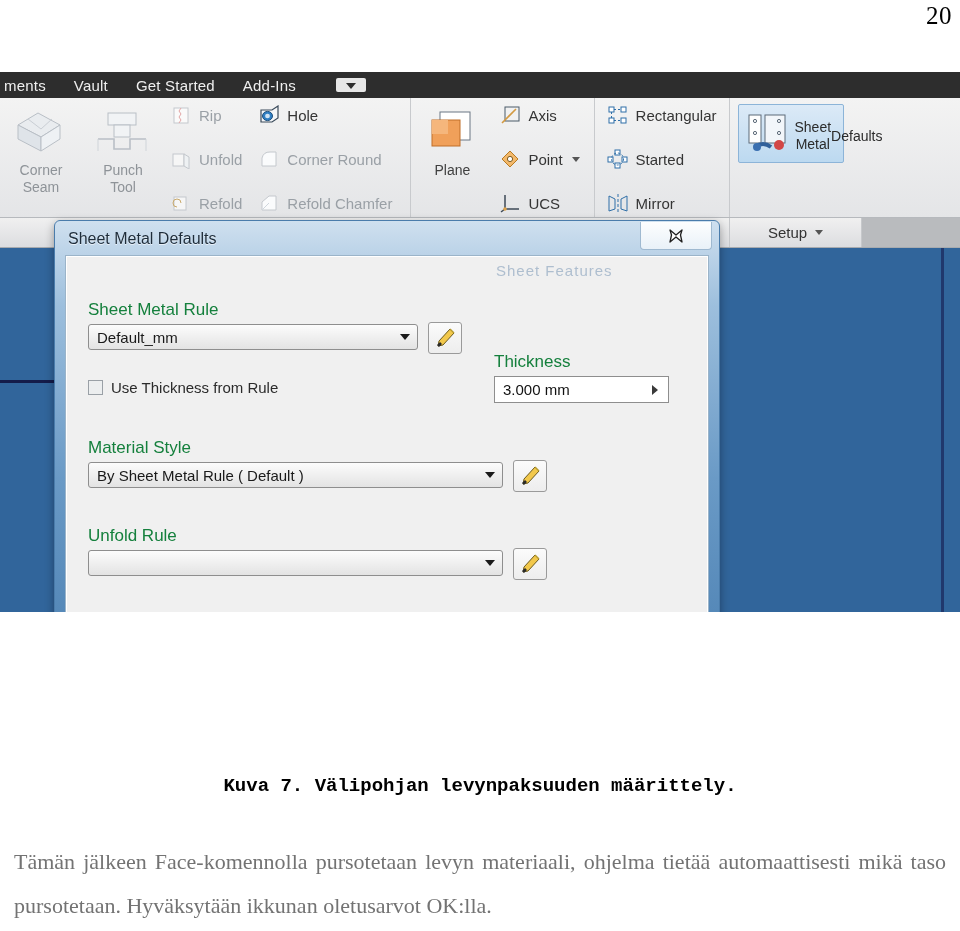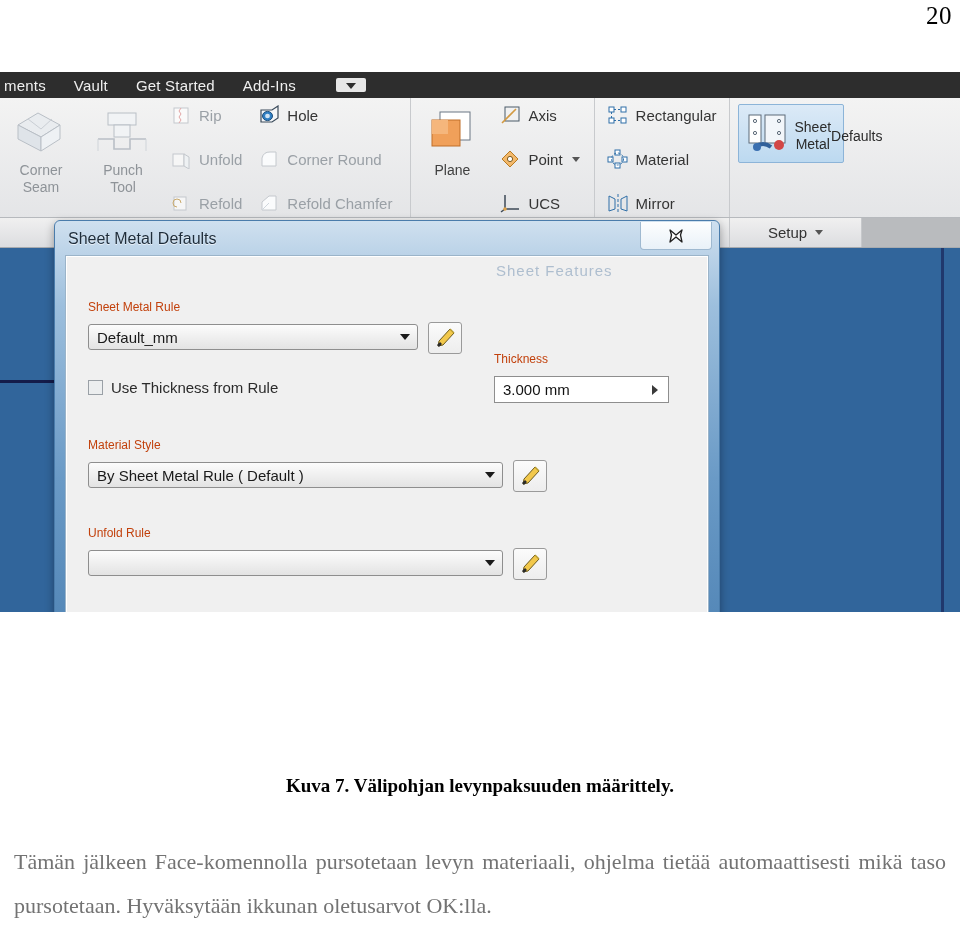--- a/index.html
+++ b/index.html
@@ -182,21 +182,21 @@
     box-shadow: inset 0 0 0 1px #ffffff;
   }
   .ghost-text {
     position: absolute; left: 430px; top: 6px;
     font-size: 15px; color: rgba(120,150,180,.55);
     letter-spacing: 1px;
   }
 
   .fld-label {
     position: absolute;
-    font-size: 12px; color: #c2410c;
+    font-size: 17px; color: #15803d;
   }
   .combo {
     position: absolute;
     height: 26px;
     background: linear-gradient(#fcfcfc, #e3e3e3);
     border: 1px solid #8e8e8e;
     border-radius: 3px;
     display: flex; align-items: center;
     padding: 0 0 0 8px;
     font-size: 15px; color: #1a1a1a;
@@ -255,21 +255,21 @@
   .sep-line {
     position: absolute; left: 8px; right: 8px; height: 1px;
     background: #c8c8c8;
   }
 
   
   .caption {
     position: absolute;
     left: 0; right: 0; top: 775px;
     text-align: center;
-    font-family: Liberation Serif, serif;
+    font-family: Liberation Mono, monospace;
     font-weight: bold;
     font-size: 19px;
     color: #000;
   }
   .bodytext {
     position: absolute;
     left: 14px; right: 14px; top: 840px;
     font-family: "Liberation Serif", serif;
     font-size: 22px;
     line-height: 44px;
@@ -448,21 +448,21 @@
           <div class="smallbtn enabled">
             <span class="ic">
               <svg width="22" height="20" viewBox="0 0 22 20">
                 <rect x="8" y="1" width="5" height="5" fill="#fff" stroke="#2f6fa8"></rect>
                 <rect x="1" y="8" width="5" height="5" fill="#fff" stroke="#2f6fa8"></rect>
                 <rect x="15" y="8" width="5" height="5" fill="#fff" stroke="#2f6fa8"></rect>
                 <rect x="8" y="14" width="5" height="5" fill="#fff" stroke="#2f6fa8"></rect>
                 <circle cx="10.5" cy="10" r="6" fill="none" stroke="#2f6fa8" stroke-dasharray="2,2"></circle>
               </svg>
             </span>
-            <span>Material</span>
+            <span>Started</span>
           </div>
           <div class="smallbtn enabled">
             <span class="ic">
               <svg width="22" height="20" viewBox="0 0 22 20">
                 <path d="M2 3 L8 6 L8 16 L2 18 Z" fill="none" stroke="#2f6fa8"></path>
                 <path d="M20 3 L14 6 L14 16 L20 18 Z" fill="none" stroke="#2f6fa8"></path>
                 <line x1="11" y1="1" x2="11" y2="19" stroke="#2f6fa8" stroke-dasharray="3,2"></line>
               </svg>
             </span>
             <span>Mirror</span>

